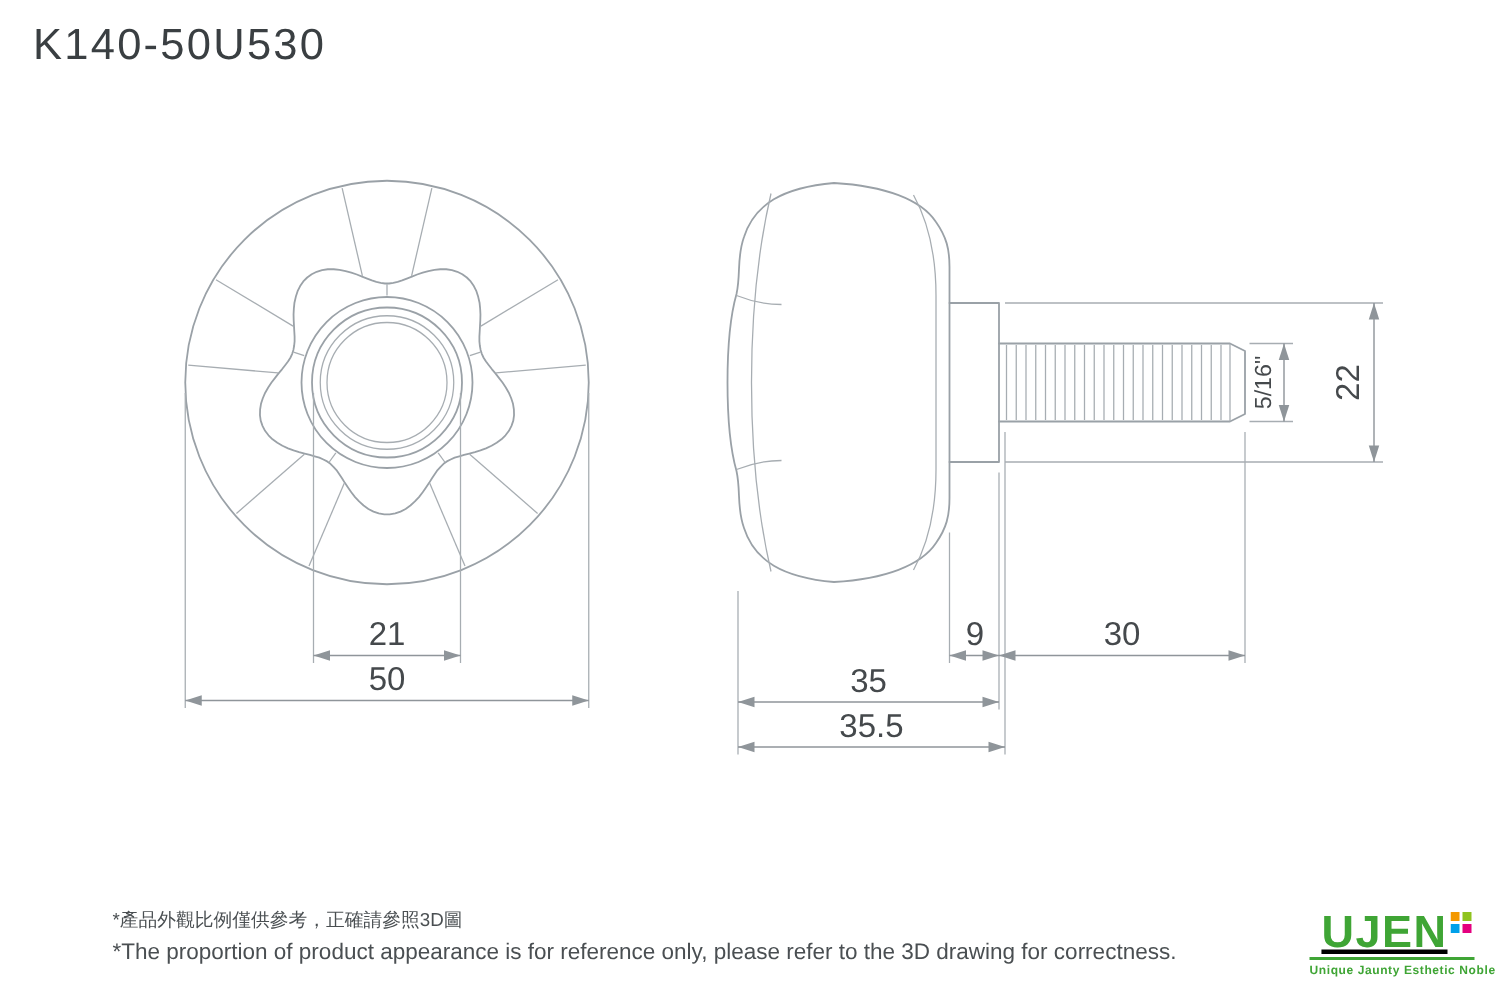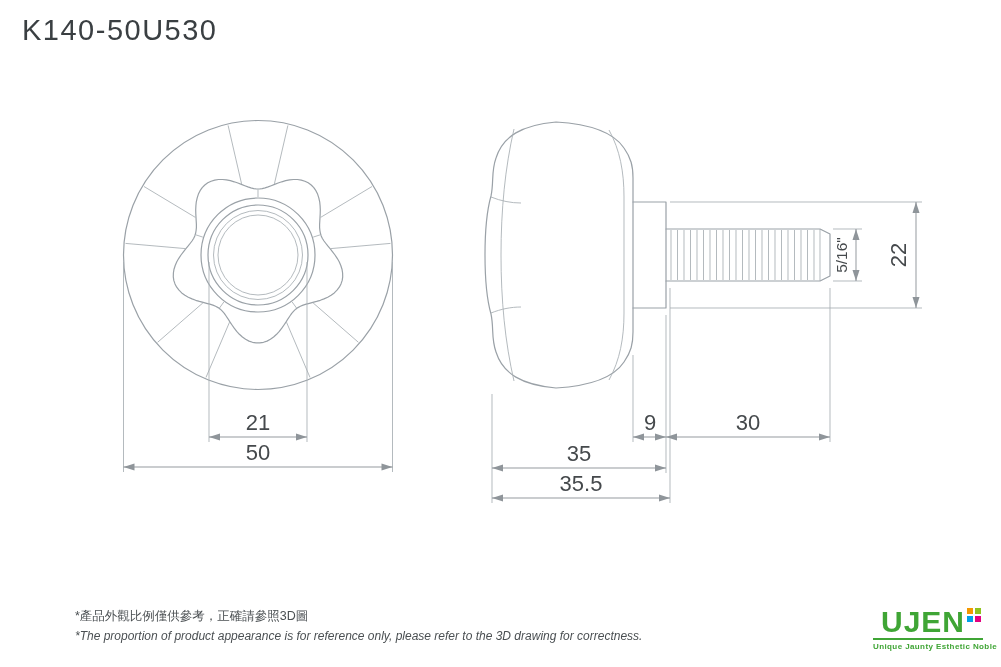--- a/index.html
+++ b/index.html
@@ -8,23 +8,23 @@
   #drawing{position:absolute;left:0;top:0;}
   .ln{fill:none;stroke:#9aa1a7;stroke-width:1.2;stroke-linejoin:round;stroke-linecap:round;}
   .thin{fill:none;stroke:#a7adb2;stroke-width:0.85;}
   .dim{fill:none;stroke:#8f959a;stroke-width:0.95;}
   .dimtxt{fill:#45494c;font-family:"Liberation Sans",sans-serif;font-size:22px;font-weight:300;}
   .dimtxt-small{font-size:15.5px;}
   .title{position:absolute;left:22px;top:14px;font-size:29px;letter-spacing:1.5px;
          color:#3a3f42;font-weight:400;}
   .notes{position:absolute;left:30px;bottom:24px;color:#4a4f52;margin-left:45px;}
   .note-zh{font-size:12.5px;margin-bottom:4px;}
-  .note-en{font-size:12px;font-style:italic;}
+  .note-en{font-size:15px;}
   .logo{position:absolute;right:18px;bottom:16px;text-align:right;width:110px;}
-  .logo-top{display:flex;align-items:flex-start;justify-content:flex-end;gap:2px;}
+  .logo-top{display:flex;align-items:flex-start;justify-content:flex-end;gap:2px;text-decoration:underline;}
   .logo-name{font-size:30px;font-weight:bold;letter-spacing:1px;color:#3fa535;line-height:0.9;}
   .logo-rule{border-bottom:2px solid #3fa535;margin:3px 0 2px 0;}
   .logo-tagline{font-size:8px;letter-spacing:0.4px;color:#3fa535;white-space:nowrap;font-weight:bold;}
 </style>
 </head>
 <body>
 
 <div id="page">
 
   <div class="title">K140-50U530</div>

